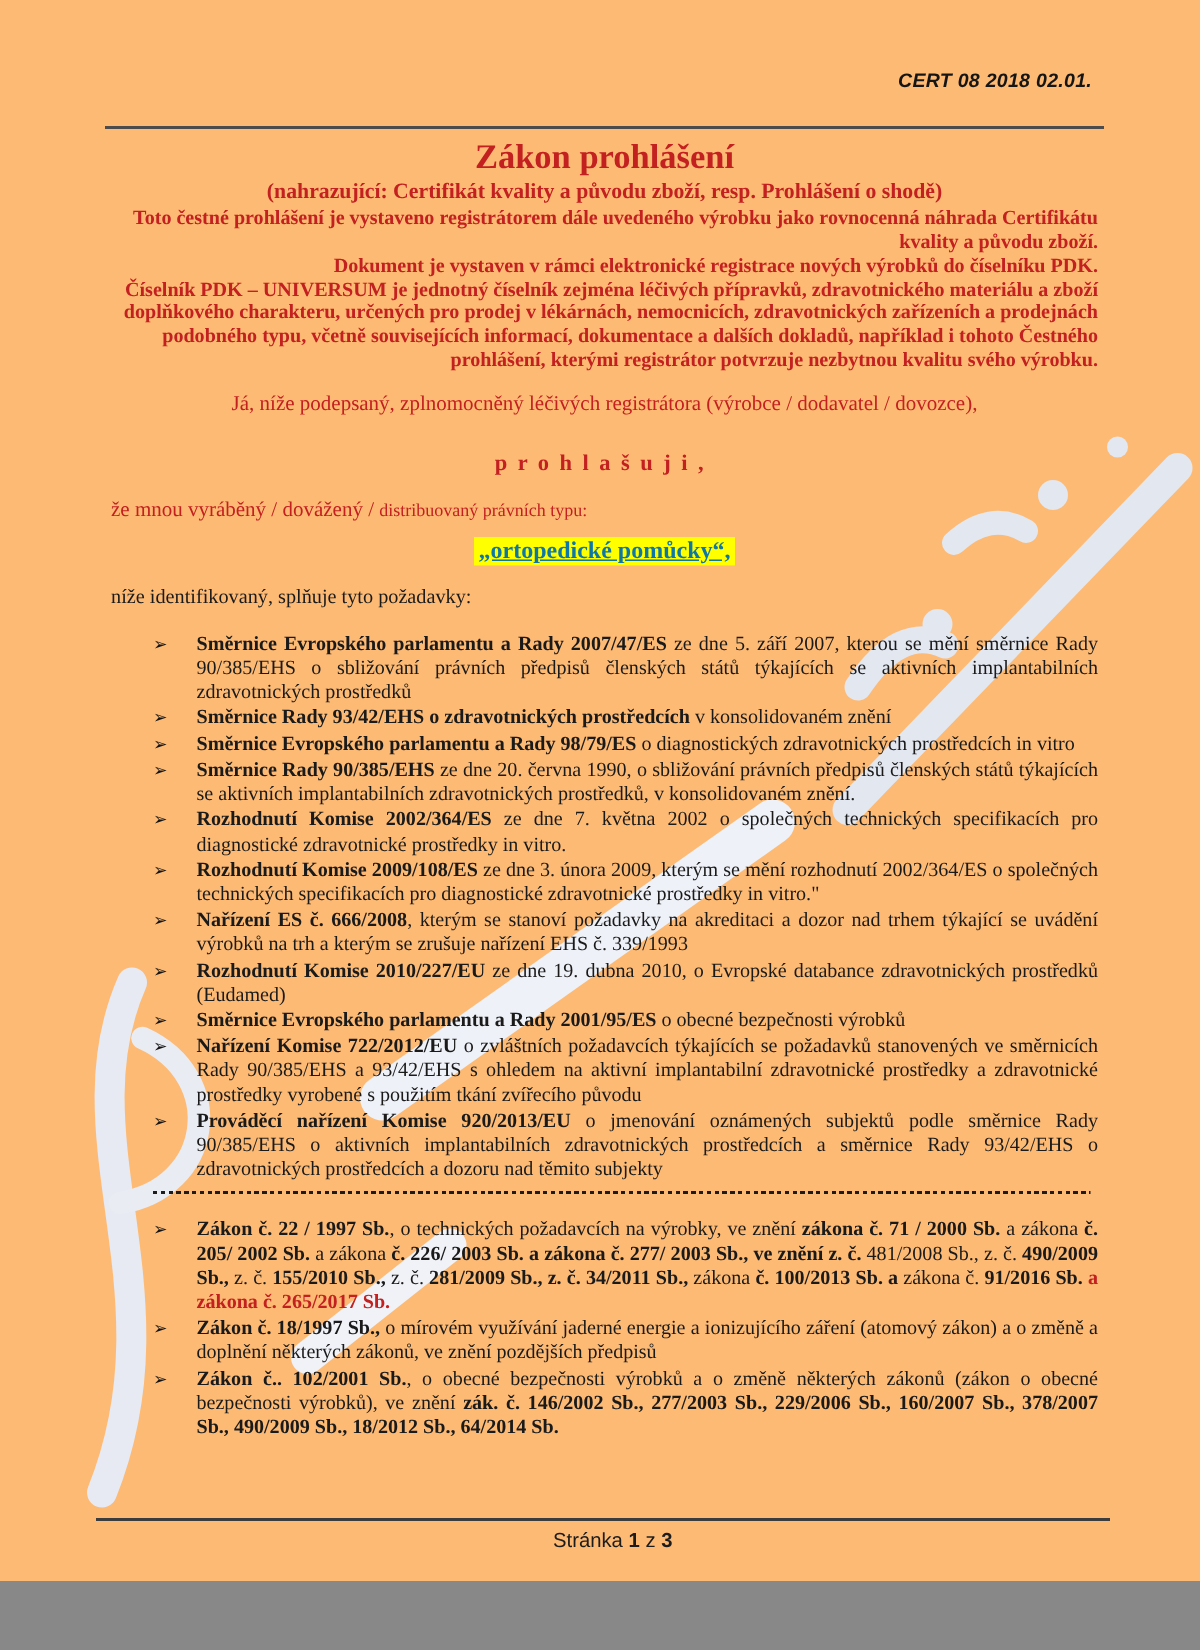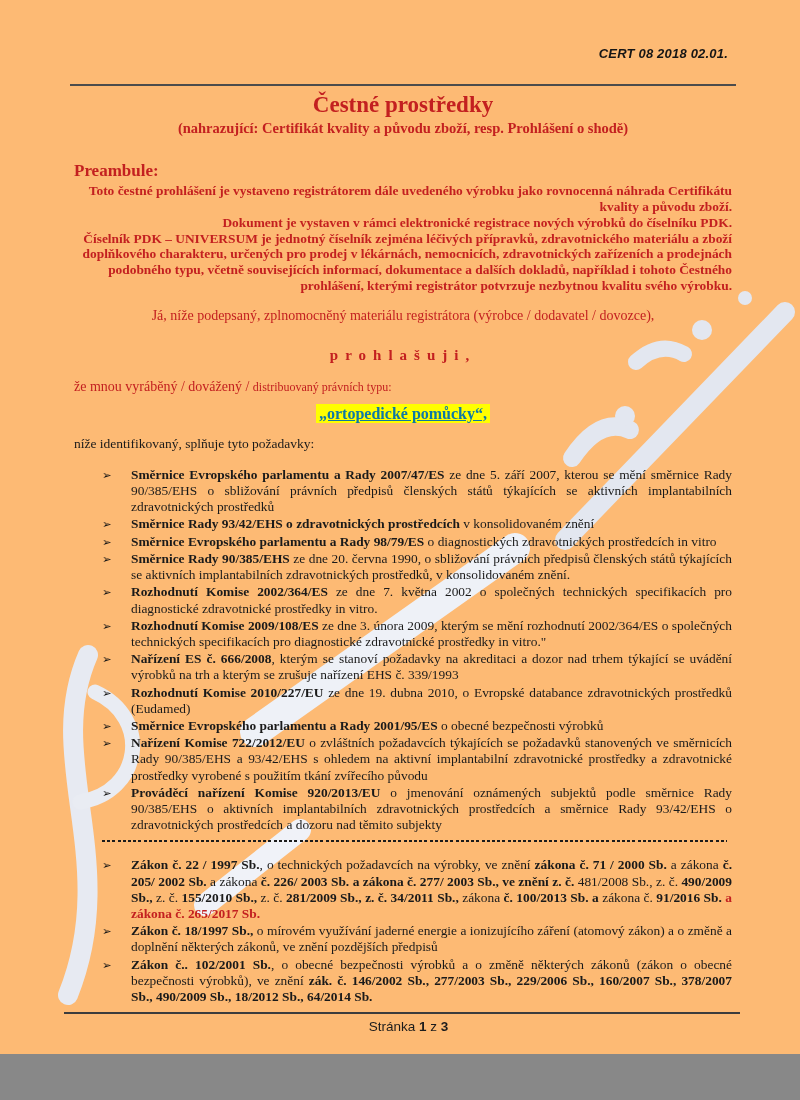--- a/index.html
+++ b/index.html
@@ -100,31 +100,30 @@
       <path d="M255 732 L515 548" stroke-width="30" fill="none" stroke="#eef1f7"></path>
       <path d="M205 905 L300 830" stroke-width="22" fill="none" stroke="#f0f2f8"></path>
     </g>
   </svg>
 
   <div class="doc-ref">CERT  08 2018 02.01.</div>
   <div class="top-rule"></div>
 
   <div class="content">
 
-    <h1 class="title">Čestné prostředky</h1>
+    <h1 class="title">Zákon prohlášení</h1>
     <h2 class="subtitle">(nahrazující: Certifikát kvality a původu zboží, resp. Prohlášení o shodě)</h2>
 
-    <h3 class="preamble-head">Preambule:</h3>
     <div class="pre">
       <p>Toto čestné prohlášení je vystaveno registrátorem dále uvedeného výrobku jako rovnocenná náhrada Certifikátu kvality a původu zboží.</p>
       <p>Dokument je vystaven v rámci elektronické registrace nových výrobků do číselníku PDK.</p>
       <p>Číselník PDK – UNIVERSUM je jednotný číselník zejména léčivých přípravků, zdravotnického materiálu a zboží doplňkového charakteru, určených pro prodej v lékárnách, nemocnicích, zdravotnických zařízeních a prodejnách podobného typu, včetně souvisejících informací, dokumentace a dalších dokladů, například i tohoto Čestného prohlášení, kterými registrátor potvrzuje nezbytnou kvalitu svého výrobku.</p>
     </div>
 
-    <p class="declarant">Já, níže podepsaný, zplnomocněný materiálu registrátora (výrobce / dodavatel / dovozce),</p>
+    <p class="declarant">Já, níže podepsaný, zplnomocněný léčivých registrátora (výrobce / dodavatel / dovozce),</p>
 
     <p class="prohlasuji">prohlašuji,</p>
 
     <p class="product-line"><span>že mnou vyráběný / dovážený  / </span><span class="small">distribuovaný právních typu:</span></p>
 
     <p class="product-name-row"><span class="product-name">„ortopedické pomůcky“,</span></p>
 
     <p class="intro">níže identifikovaný, splňuje tyto požadavky:</p>
 
     <ul class="reqs">

